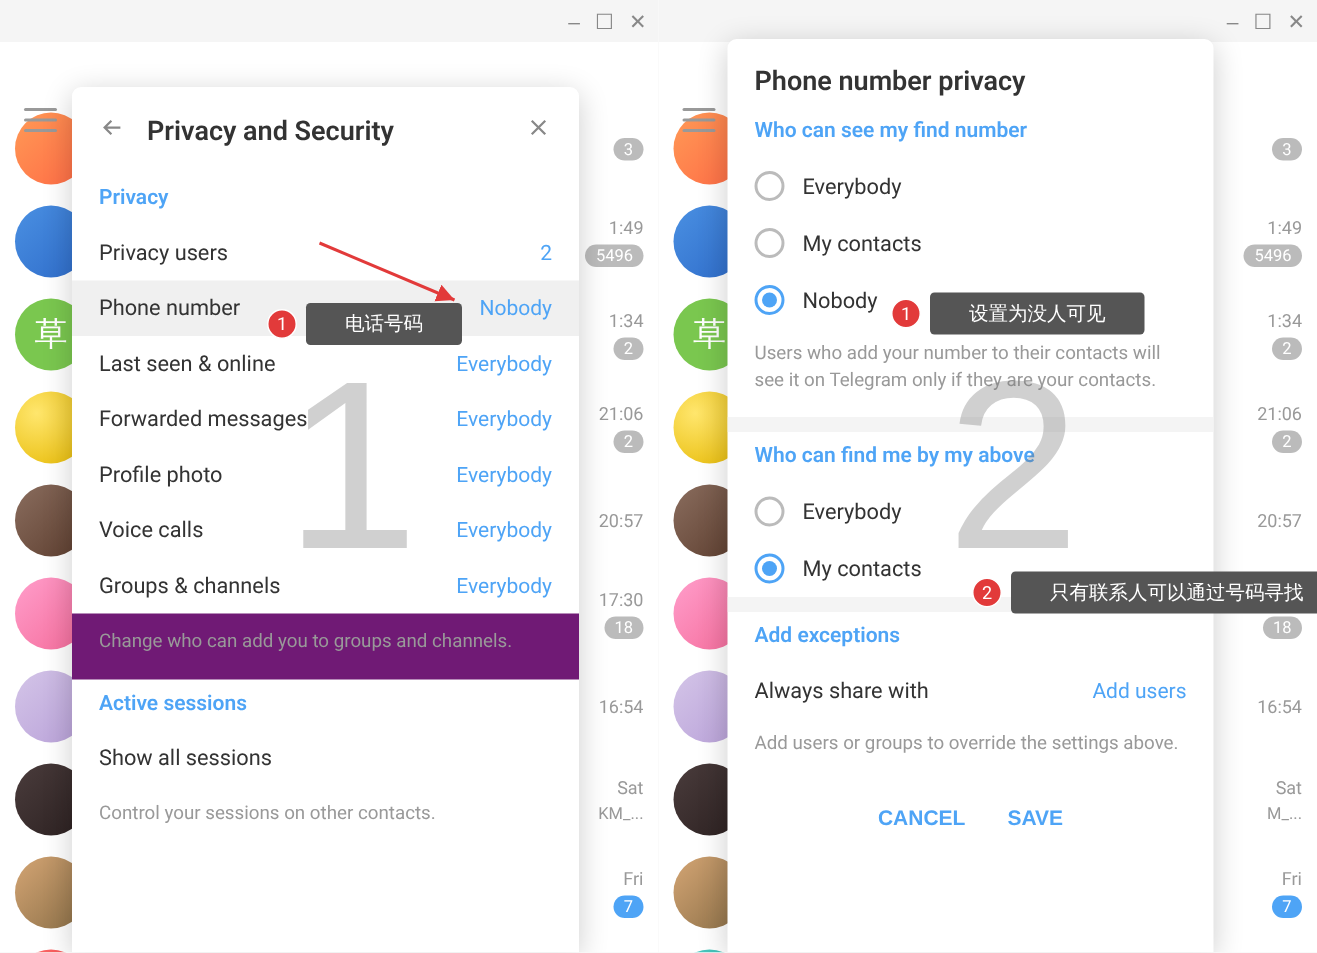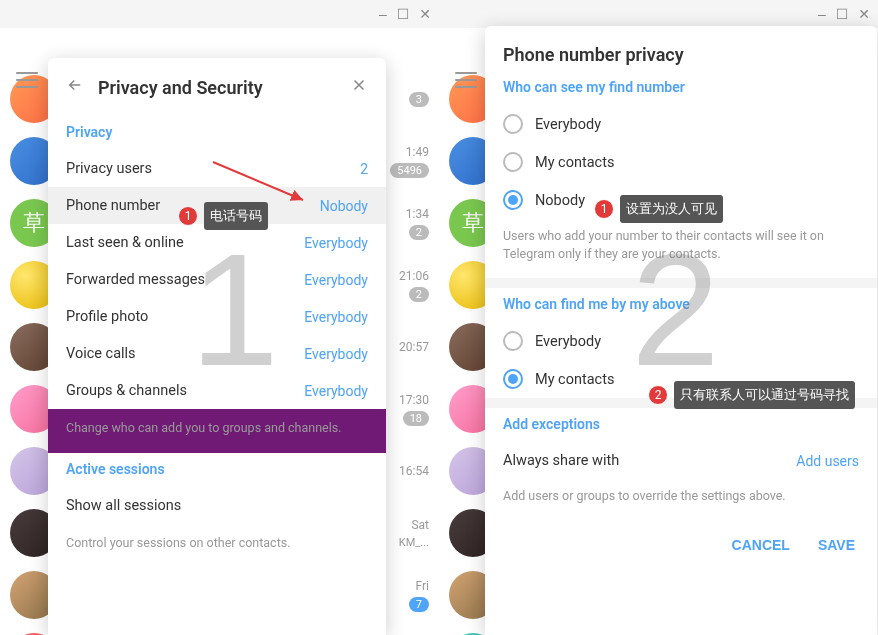--- a/index.html
+++ b/index.html
@@ -23,43 +23,43 @@
 .av-red { background: linear-gradient(135deg,#ff6b6b,#e53e3e); }
 .av-mix { background: linear-gradient(135deg,#d4a574,#8b6f47); }
 .av-cyan { background: linear-gradient(135deg,#4ecdc4,#2ba89f); }
 .chat-meta { margin-left: auto; text-align: right; display:flex;flex-direction:column;align-items:flex-end;gap:4px; }
 .time { color: #999; font-size: 12px; margin-left: 28px; }
 .badge { background: #bbb; color: #fff; border-radius: 10px; padding: 1px 7px; font-size: 11px; min-width:18px; text-align:center;display:inline-block; }
 .badge.blue { background: #4ea4f6; }
 
 .modal { position: absolute; background: #fff; border-radius: 6px; box-shadow: 0 4px 20px rgba(0,0,0,0.2); z-index: 10; overflow: hidden; }
 .modal.left-modal { top: 58px; left: 48px; width: 338px; bottom: 0; border-bottom-left-radius:0;border-bottom-right-radius:0; }
-.modal.right-modal { top: 26px; left: 46px; width: 392px; bottom: 0; border-bottom-left-radius:0;border-bottom-right-radius:0; }
+.modal.right-modal { top: 26px; left: 46px; width: 324px; bottom: 0; border-bottom-left-radius:0;border-bottom-right-radius:0; }
 .modal-header { display: flex; align-items: center; padding: 18px; gap: 14px; }
 .back-icon svg, .close-icon svg { width: 18px; height: 18px; stroke: #888; }
 .close-icon { margin-left: auto; cursor: pointer; }
 .modal-title { font-size: 18px; font-weight: 600; color: #333; }
 .section-title { color: #4ea4f6; font-size: 14px; font-weight: 600; padding: 8px 18px 10px; }
 .row { display: flex; justify-content: space-between; align-items: center; padding: 10px 18px; cursor: pointer; font-size: 14.5px; color: #333; }
 .row.selected { background: #f0f0f0; }
 .row .value { color: #4ea4f6; font-size: 14px; }
 .hint { color: #999; font-size: 12.5px; padding: 10px 18px 16px; background: #701a75; line-height:1.4; }
 
 .radio-row { display: flex; align-items: center; padding: 9px 18px; gap: 12px; cursor: pointer; font-size: 14.5px; color: #333; }
 .radio { width: 20px; height: 20px; border: 2px solid #bbb; border-radius: 50%; display:inline-flex;align-items:center;justify-content:center; flex-shrink:0; }
 .radio.on { border-color: #4ea4f6; }
 .radio.on::after { content: ""; width: 10px; height: 10px; background: #4ea4f6; border-radius: 50%; }
 .note { color: #999; font-size: 12.5px; padding: 8px 18px 16px; line-height: 1.4; }
 .divider { height: 10px; background: #f4f4f4; }
-.action-row { display: flex; justify-content: flex-end; gap: 28px; padding: 16px 22px; }
+.action-row { display: flex; justify-content: center; gap: 28px; padding: 16px 22px; }
 .action-btn { color: #4ea4f6; font-weight: 600; font-size: 14px; cursor: pointer; background: none; border: none; }
 
 .annot { position: absolute; z-index: 30; display:flex;align-items:center; }
 .annot-bullet { width: 20px; height: 20px; background: #e23a3a; border-radius: 50%; color: #fff; font-size: 12px; display:flex;align-items:center;justify-content:center; margin-right: 6px; border:1px solid #fff; }
-.annot-label { background: #555; color: #fff; font-size: 13px; padding: 5px 6px; border-radius: 3px; white-space: nowrap; }
+.annot-label { background: #555; color: #fff; font-size: 13px; padding: 5px 26px; border-radius: 3px; white-space: nowrap; }
 .arrow-svg { position: absolute; z-index: 25; }
 .big-num { position: absolute; z-index: 20; font-size: 160px; font-weight: 300; color: rgba(120,120,120,0.35); font-family: Arial, sans-serif; pointer-events: none; }
 </style>
 </head>
 <body>
 
 <div class="pane">
   <div class="window-controls">
     <span>‒</span>
     <span>☐</span>

